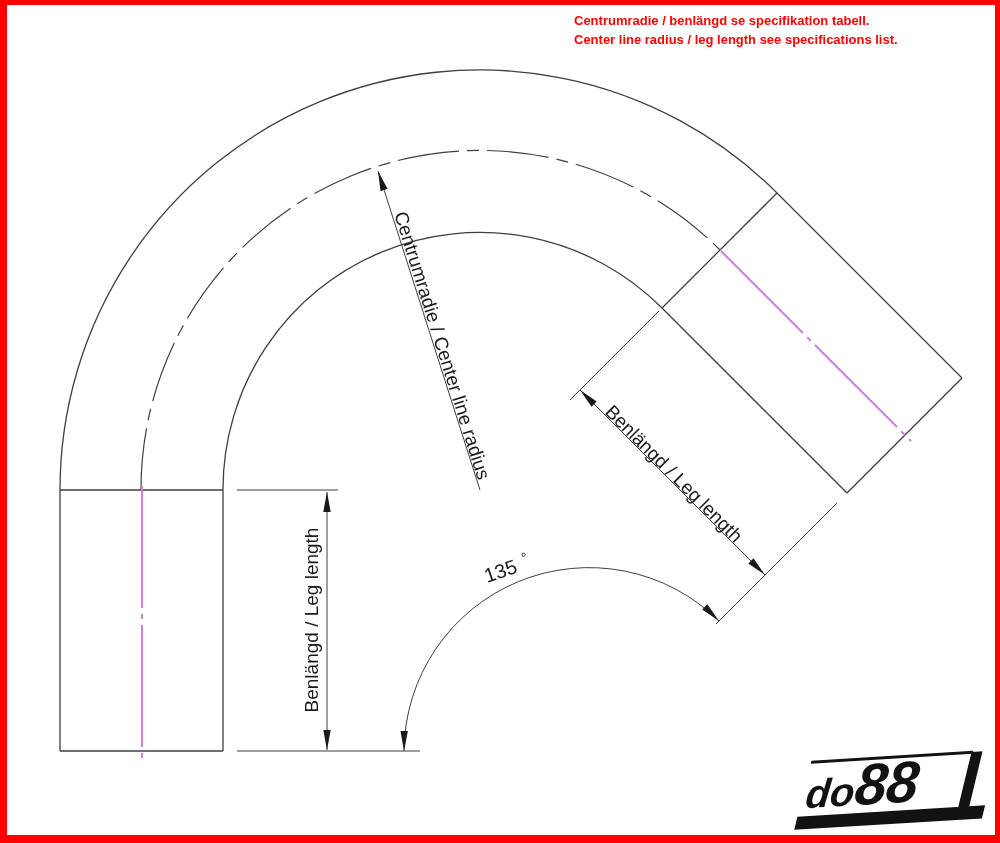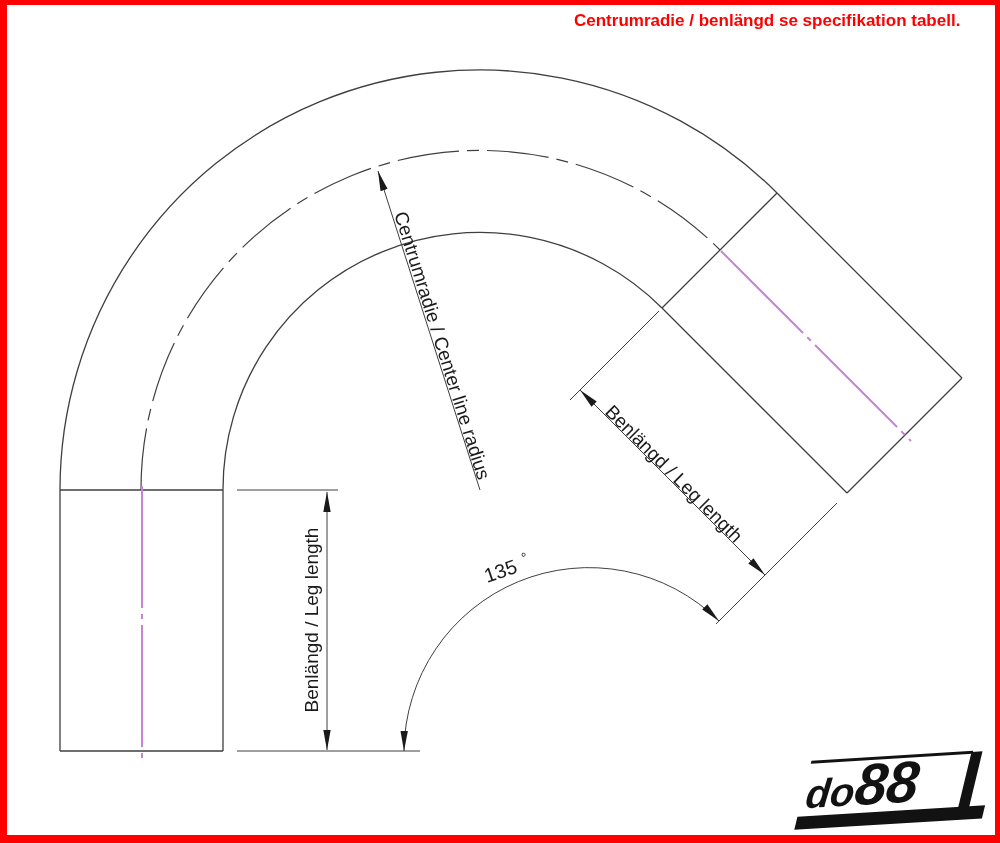--- a/index.html
+++ b/index.html
@@ -7,21 +7,21 @@
     position:relative;width:1000px;height:843px;background:#ffffff;
     font-family:"Liberation Sans",sans-serif;overflow:hidden;
   }
   .frame{
     position:absolute;inset:0;box-sizing:border-box;
     border-style:solid;border-color:#FF0000;
     border-width:5px 5px 8px 7px;pointer-events:none;z-index:5;
   }
   .annotation{
     position:absolute;left:574px;top:11px;color:#FF0000;
-    font-size:17px;font-weight:bold;line-height:19px;white-space:nowrap;z-index:4;
+    font-size:13px;font-weight:bold;line-height:19px;white-space:nowrap;z-index:4;
   }
   .drawing{position:absolute;left:0;top:0;z-index:1;}
   
   .logo{position:absolute;left:797px;top:753px;width:184px;height:74px;
         transform:rotate(-3.5deg);z-index:4;color:#121212;}
   .logo .top-line{position:absolute;top:3px;left:16px;width:162px;height:3px;background:#121212;transform:skewX(-17deg);}
   .logo .right-edge{position:absolute;top:4px;right:5px;width:11px;height:57px;background:#121212;transform:skewX(-17deg);}
   .logo .bottom-bar{position:absolute;top:58px;left:-3px;width:188px;height:13px;background:#121212;transform:skewX(-17deg);}
   .logo .logo-text{
     position:absolute;left:10px;bottom:15px;display:flex;align-items:baseline;
@@ -32,20 +32,21 @@
 </style>
 </head>
 <body>
 
 <div class="stage">
 
   <div class="frame"></div>
 
   <div class="annotation">
     <div>Centrumradie / benlängd se specifikation tabell.</div>
+    <div>Center line radius / leg length see specifications list.</div>
   </div>
 
   <svg class="drawing" width="1000" height="843" viewBox="0 0 1000 843">
     <defs>
       <marker id="arr" viewBox="0 0 20 9" refX="20" refY="4.5" markerWidth="20" markerHeight="9" markerUnits="userSpaceOnUse" orient="auto-start-reverse">
         <path d="M 0 0.8 L 20 4.5 L 0 8.2 Z" fill="#1a1a1a"></path>
       </marker>
     </defs>
 
     <g stroke="#3F3F3F" stroke-width="1.3" fill="none">

